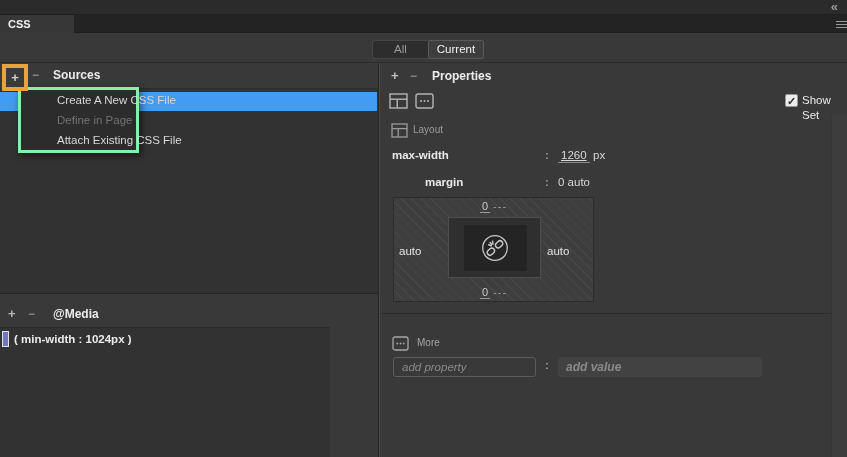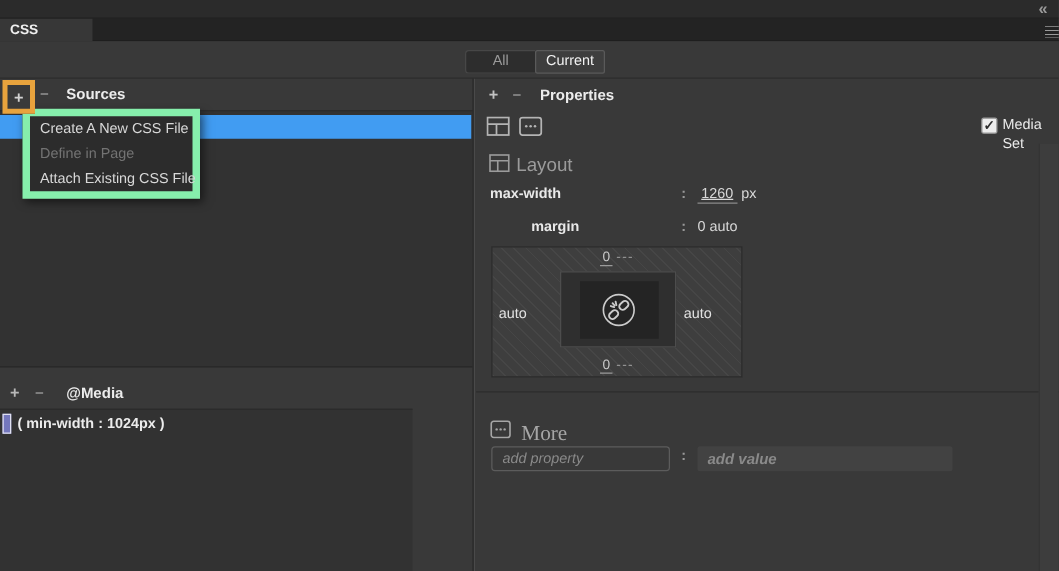--- a/index.html
+++ b/index.html
@@ -34,22 +34,22 @@
   .src-header { left:0; top:0; width:378px; height:25px; }
   .plus-highlight { left:2px; top:1px; width:26px; height:27px; border:4px solid #e8a33d; background:#3a3a3a; z-index:30; cursor:pointer; }
   .plus-highlight span { display:block; text-align:center; line-height:19px; color:#d2d2d2; font-size:13px; font-weight:bold; }
   .hdr-minus { color:#8a8a8a; font-size:12px; font-weight:bold; line-height:25px; cursor:pointer; }
   .src-minus { left:32px; top:0; }
   .hdr-title { font-weight:bold; font-size:12px; color:#ececec; line-height:25px; }
   .src-title { left:53px; top:0; }
   .src-list { left:0; top:25px; width:378px; height:205px; background:#323232; border-top:1px solid #2b2b2b; }
   .selected-row { left:0; top:3px; width:377px; height:19px; background:#419cf2; cursor:pointer; }
 
-  .ctx-menu { left:18px; top:24px; width:142px; background:#2c2c2c; border:6px solid #86efac;
-    box-shadow:2px 3px 7px rgba(0,0,0,0.55); z-index:20; }
+  .ctx-menu { left:18px; top:24px; width:121px; background:#2c2c2c; border:3px solid #86efac;
+    box-shadow:2px 3px 7px rgba(0,0,0,0.55); z-index:20;padding-left:28px; }
   .ctx-item { height:20px; line-height:20px; padding-left:8px; font-size:11.5px; color:#d8d8d8; cursor:pointer; white-space:nowrap; }
   .ctx-item.disabled { color:#737373; cursor:default; }
 
   .left-divider { left:0; top:230px; width:378px; height:1px; background:#262626; }
   .media-header { left:0; top:238px; width:378px; height:26px; }
   .media-plus { left:8px; top:0; color:#b8b8b8; font-size:13px; font-weight:bold; line-height:26px; cursor:pointer; }
   .media-minus { left:28px; top:0; line-height:26px; }
   .media-title { left:53px; top:0; line-height:26px; }
   .media-list { left:0; top:264px; width:330px; height:130px; background:#323232; border-top:1px solid #2b2b2b; }
   .media-row { left:0; top:2px; width:378px; height:19px; cursor:pointer; }
@@ -66,21 +66,21 @@
   .prop-title { left:51px; top:0; line-height:26px; }
   .cat-icon { top:30px; width:20px; height:17px; cursor:pointer; }
   .cat-layout { left:8px; }
   .cat-more { left:34px; }
   .showset-box { left:404px; top:31px; width:13px; height:13px; background:#ededed; border:1px solid #9a9a9a; border-radius:2px;
     color:#2d2d2d; font-size:11px; font-weight:bold; text-align:center; line-height:12px; cursor:pointer; }
   .showset-label { left:421px; top:30px; font-size:11.5px; color:#eaeaea; line-height:15px; }
 
   .sec-header-icon { width:17px; height:15px; }
   .layout-header { left:10px; top:60px; height:16px; }
-  .layout-header .sec-label { position:absolute; left:22px; top:1px; color:#9b9b9b; font-size:15px; }
+  .layout-header .sec-label { position:absolute; left:22px; top:1px; color:#9b9b9b; font-size:10px; }
 
   .prop-row-name { font-weight:bold; font-size:11.5px; color:#e9e9e9; }
   .prop-colon { left:164px; font-weight:bold; font-size:11.5px; color:#999; }
   .prop-row-name.n1 { left:11px; top:86px; }
   .prop-row-name.n2 { left:11px; top:113px;padding-left:33px; }
   .colon1 { top:86px; }
   .colon2 { top:113px; }
   .val-underline { left:177px; top:86px; font-size:11.5px; color:#d8d8d8; border-bottom:1px solid #8a8a8a; padding:0 3px 1px 3px; cursor:text;text-decoration:underline; }
   .val-unit { left:212px; top:86px; font-size:11.5px; color:#d8d8d8; }
   .val-plain { left:177px; top:113px; font-size:11.5px; color:#d8d8d8; cursor:text; }
@@ -93,21 +93,21 @@
   .diag-zero { border-bottom:1px solid #9a9a9a; padding:0 2px; cursor:text; }
   .diag-dash { color:#9a9a9a; letter-spacing:1px; }
   .diag-auto-left { left:5px; top:47px; font-size:11.5px; color:#e2e2e2; cursor:text; }
   .diag-auto-right { left:153px; top:47px; font-size:11.5px; color:#e2e2e2; cursor:text; }
   .element-box { left:54px; top:19px; width:93px; height:61px; background:#2f2f2f; border:1px solid #4d4d4d; }
   .inner-box { left:15px; top:7px; width:63px; height:46px; background:#242424; }
   .unlink-wrap { left:16px; top:8px; width:30px; height:30px; cursor:pointer; }
 
   .right-divider2 { left:0; top:250px; width:466px; height:1px; background:#2c2c2c; }
   .more-header { left:11px; top:273px; height:17px; }
-  .more-header .sec-label { position:absolute; left:25px; top:1px; color:#a6a6a6; font-size:17px;font-family:Liberation Serif, serif; }
+  .more-header .sec-label { position:absolute; left:25px; top:1px; color:#a6a6a6; font-size:10px; }
   .prop-input { left:12px; top:294px; width:143px; height:20px; background:#393939; border:1px solid #5c5c5c; border-radius:3px;
     color:#c5c5c5; font-size:11.5px; padding:0 8px; font-family:"Liberation Sans", sans-serif; }
   .colon3 { top:296px; }
   .value-input { left:177px; top:294px; width:204px; height:20px; background:#424242; border:none; border-radius:2px;
     color:#c5c5c5; font-size:12px; padding:0 8px; font-family:"Liberation Sans", sans-serif;font-weight:bold; }
   input::placeholder { font-style:italic; color:#8a8a8a; opacity:1; }
 
   .scroll-track { left:450px; top:52px; width:16px; height:342px; background:#3d3d3d; border-left:1px solid #343434; }
 </style>
 </head>
@@ -182,21 +182,21 @@
         <rect x="1" y="1" width="17" height="14" rx="2" fill="none" stroke="#b4b4b4" stroke-width="1.4"></rect>
         <circle cx="6" cy="8" r="1" fill="#b4b4b4"></circle>
           <circle cx="9.5" cy="8" r="1" fill="#b4b4b4"></circle>
           <circle cx="13" cy="8" r="1" fill="#b4b4b4"></circle>
       </svg>
     </div>
 
     <div class="abs showset-box">
       <span>✓</span>
     </div>
-    <div class="abs showset-label">Media Set</div>
+    <div class="abs showset-label">Show Set</div>
 
     <div class="abs layout-header">
       <svg class="sec-header-icon" width="17" height="15" viewBox="0 0 17 15">
         <rect x="1" y="1" width="15" height="13" fill="none" stroke="#9b9b9b" stroke-width="1.3"></rect>
         <line x1="1" y1="5.6" x2="16" y2="5.6" stroke="#9b9b9b" stroke-width="1.3"></line>
         <line x1="7.2" y1="5.6" x2="7.2" y2="14" stroke="#9b9b9b" stroke-width="1.3"></line>
       </svg>
       <span class="sec-label">Layout</span>
     </div>
 

